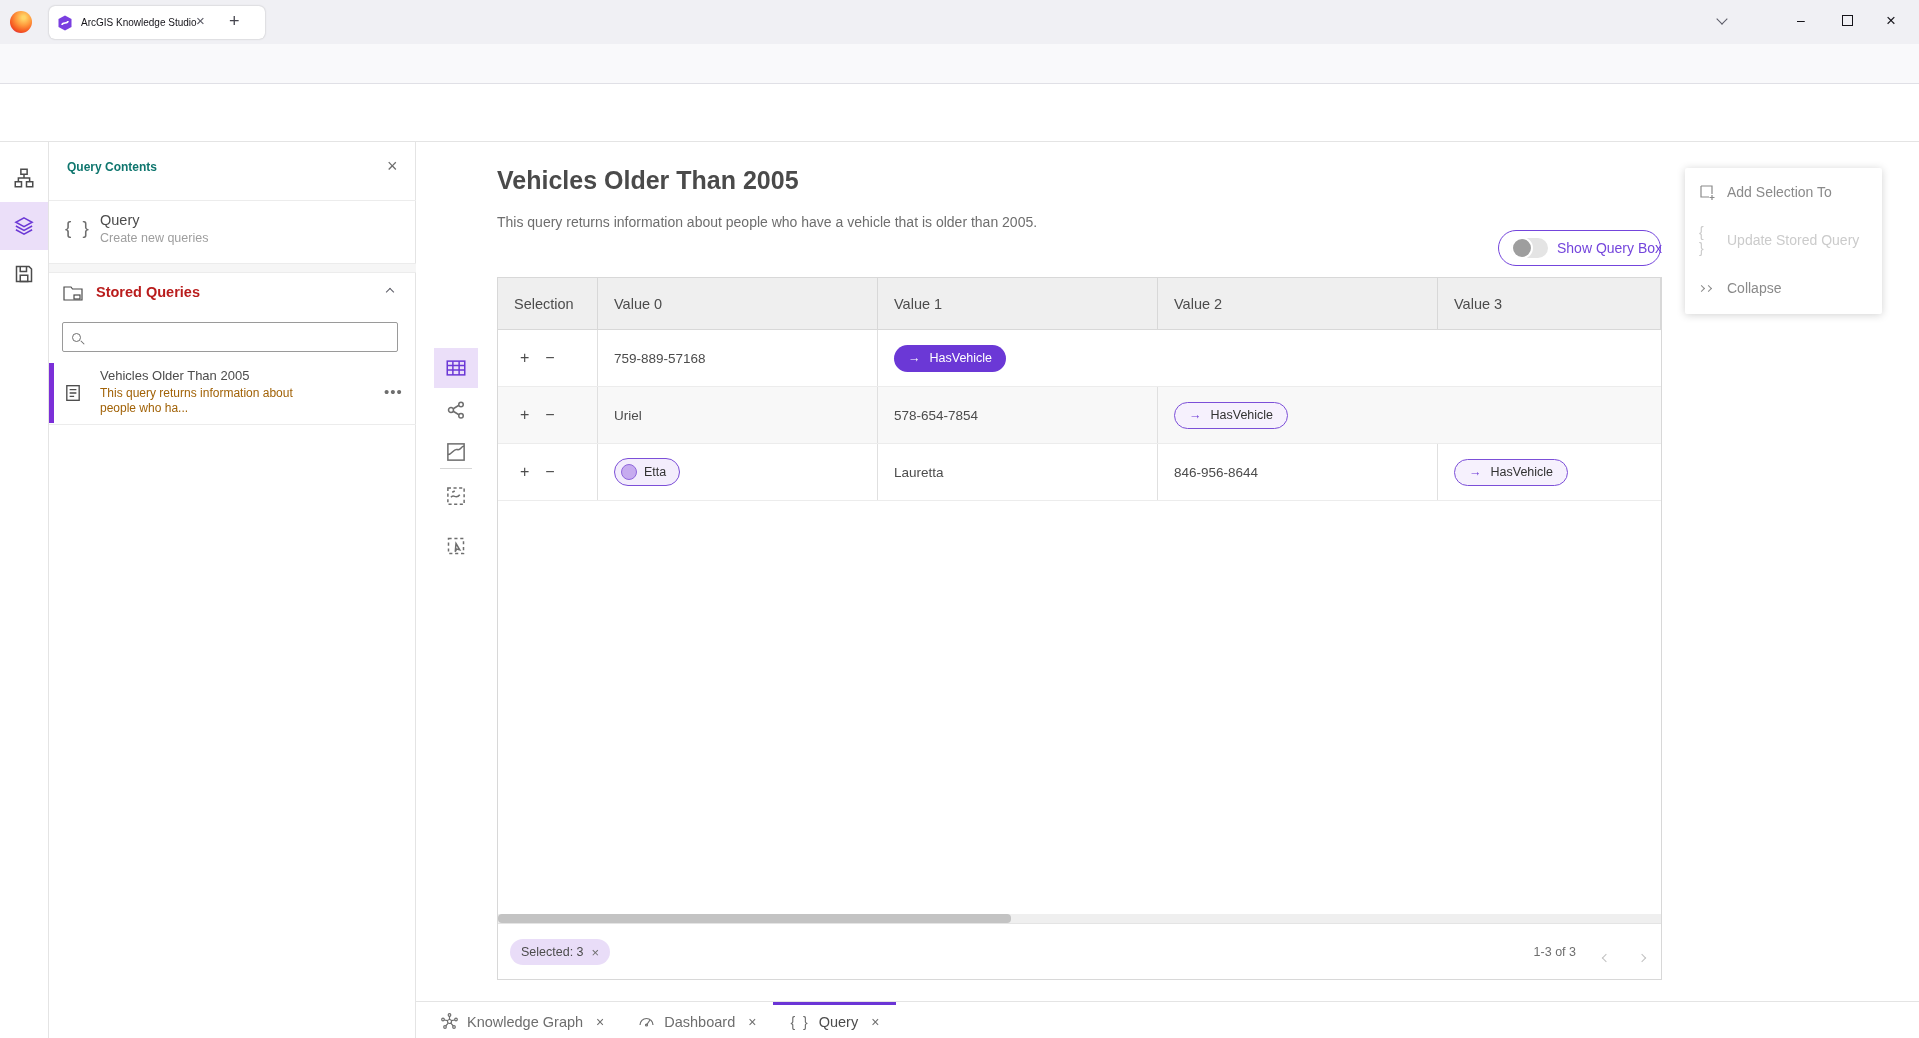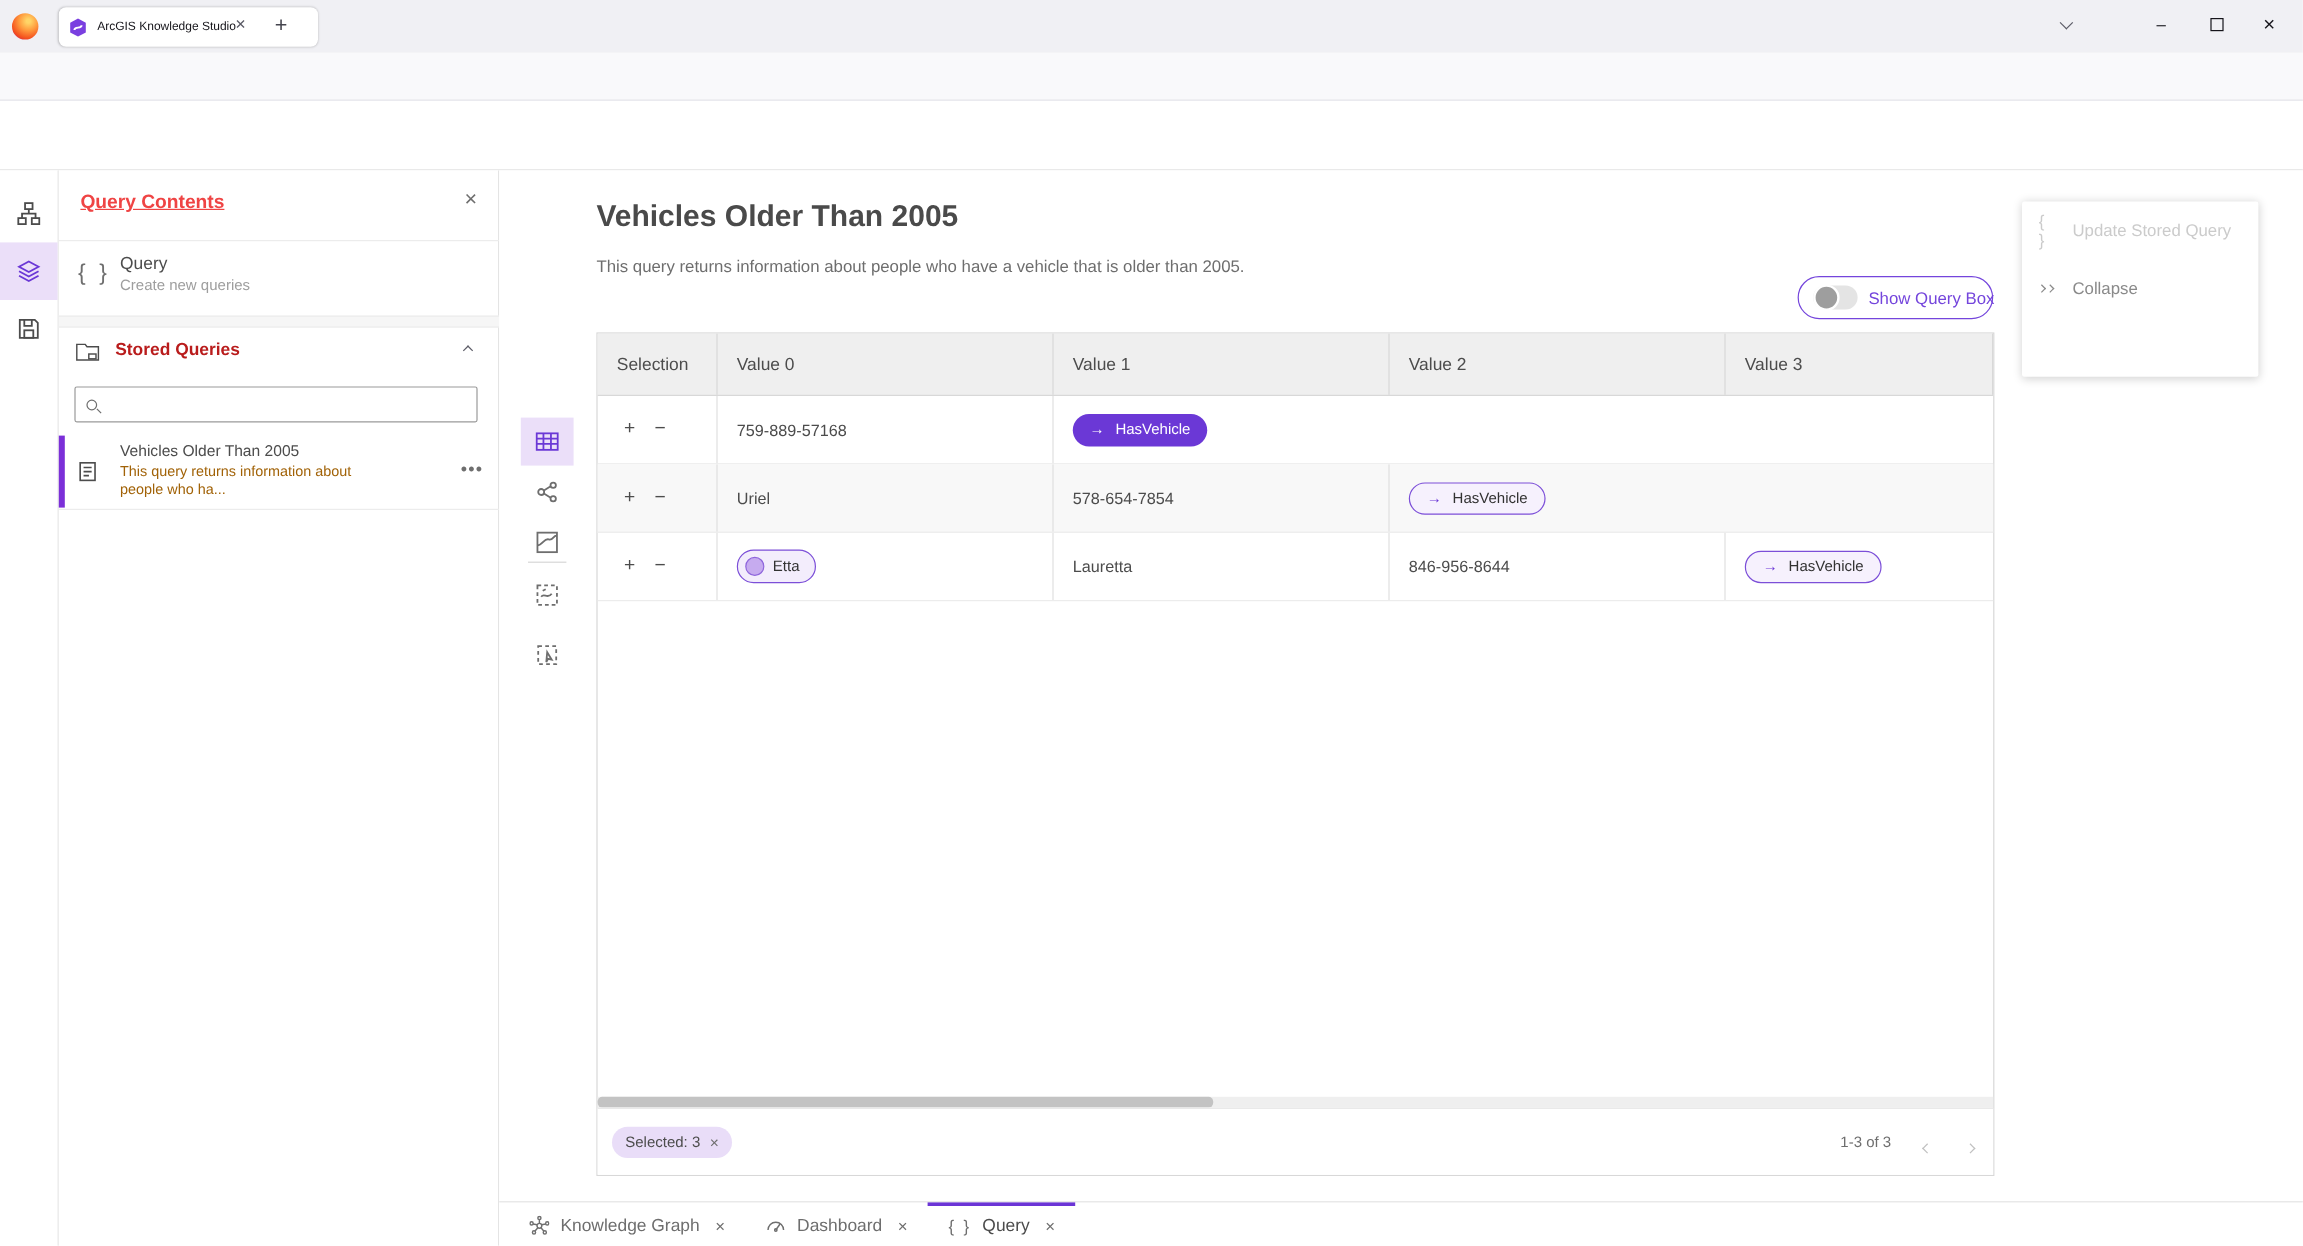--- a/index.html
+++ b/index.html
@@ -60,21 +60,21 @@
 
   
   #rail { position:absolute; left:0; top:142px; width:49px; height:896px; background:#fff; border-right:1px solid #e4e4e4; }
   .rail-btn { position:absolute; left:0; width:48px; height:48px; display:flex; align-items:center; justify-content:center; }
   .rail-btn svg { width:20px; height:20px; stroke:#4c4c4c; fill:none; stroke-width:1.2; }
   .rail-btn.selected { background:#ebdff9; }
   .rail-btn.selected svg { stroke:#6b38d6; }
 
   
   #panel { position:absolute; left:49px; top:142px; width:367px; height:896px; background:#fff; border-right:1px solid #e4e4e4; }
-  #panel-title { position:absolute; left:18px; top:18px; font-size:16px; font-weight:600; color:#ef4444;text-decoration:underline; }
+  #panel-title { position:absolute; left:18px; top:18px; font-size:12px; font-weight:600; color:#0f766e; }
   #panel-close { position:absolute; left:338px; top:14px; font-size:18px; color:#6e6e6e; }
   .pn-divider { position:absolute; left:0; width:367px; border-top:1px solid #ececec; }
   #query-item { position:absolute; left:0; top:59px; width:367px; height:62px; }
   #query-item .braces { position:absolute; left:16px; top:16px; font-size:19px; color:#6e6e6e; letter-spacing:3px; }
   #query-item .t { position:absolute; left:51px; top:11px; font-size:14.5px; color:#4c4c4c; }
   #query-item .s { position:absolute; left:51px; top:30px; font-size:12.5px; color:#9e9e9e; }
   #gray-strip { position:absolute; left:0; top:121px; width:367px; height:10px; background:#f6f6f6; border-top:1px solid #ececec; border-bottom:1px solid #ececec; }
   #stored-hdr { position:absolute; left:0; top:131px; width:367px; height:40px; }
   #stored-hdr svg { position:absolute; left:13px; top:9px; width:22px; height:22px; stroke:#4c4c4c; fill:none; stroke-width:1.2; }
   #stored-hdr .t { position:absolute; left:47px; top:11px; font-size:14.5px; font-weight:600; color:#b91c1c; }
@@ -410,20 +410,28 @@
         <span class="x">×</span>
       </div>
       <span id="pager-label">1-3 of 3</span>
       <span id="pager-prev"><span class="chev left"></span></span>
       <span id="pager-next"><span class="chev right"></span></span>
     </div>
   </div>
 </div>
 
 <div id="ctx-menu">
+  <div class="ctx-item">
+    <svg viewBox="0 0 17 17">
+      <path d="M2 2 H13 V10"></path>
+        <path d="M2 2 V13 H10"></path>
+        <path d="M13 11 V16 M10.5 13.5 H15.5"></path>
+    </svg>
+    <span>Add Selection To</span>
+  </div>
   <div class="ctx-item disabled">
     <span class="braces">{ }</span>
     <span>Update Stored Query</span>
   </div>
   <div class="ctx-item">
     <span class="dbl-chev">
         <span class="chev right"></span>
         <span class="chev right"></span>
       </span>
     <span>Collapse</span>

